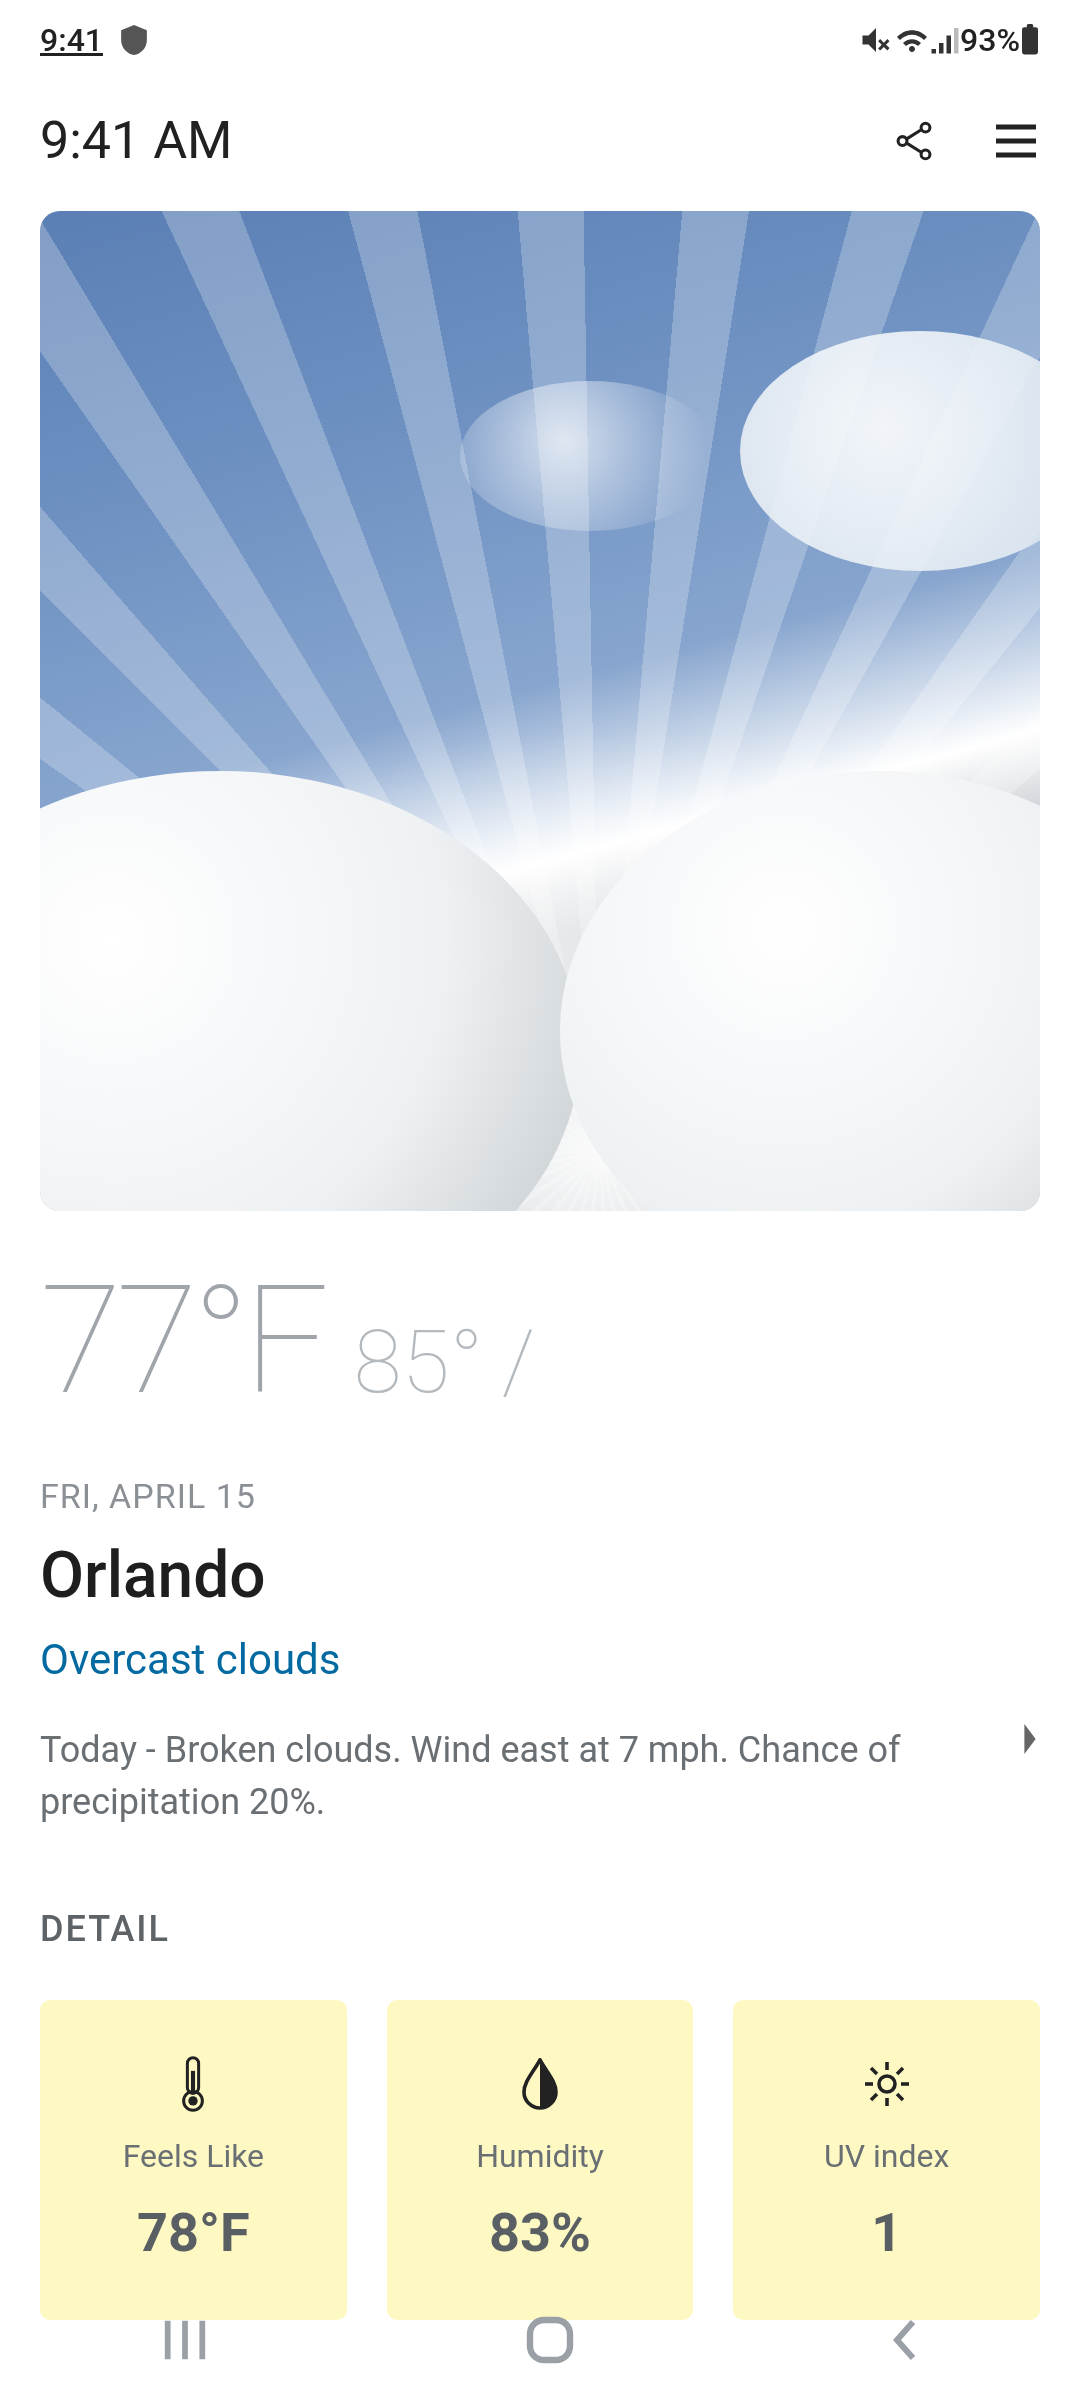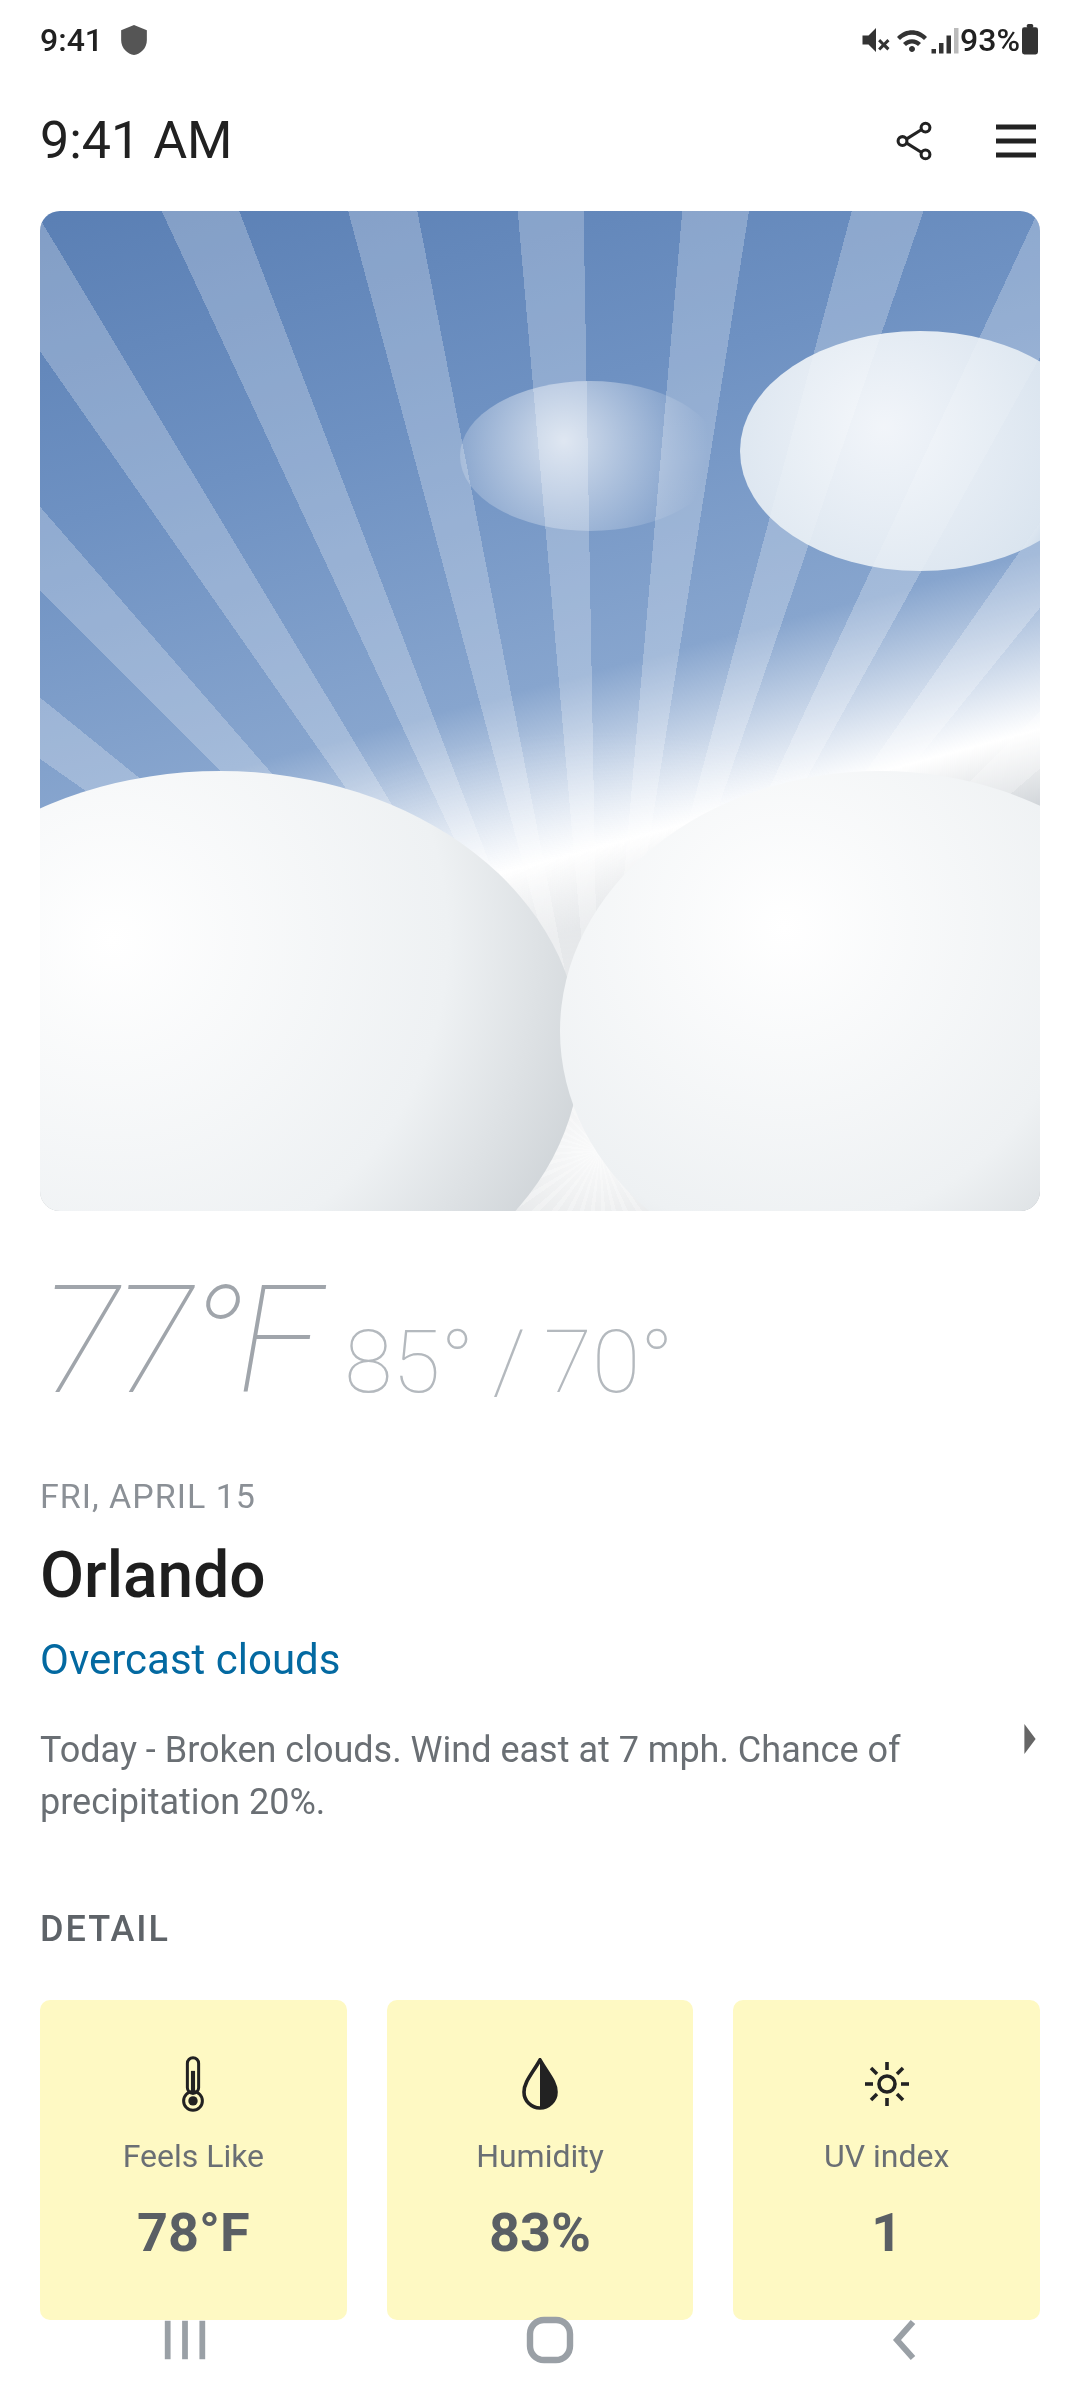--- a/index.html
+++ b/index.html
@@ -13,21 +13,21 @@
     }
     .status-bar {
       height: 80px;
       display: flex;
       justify-content: space-between;
       align-items: center;
       padding: 0 40px;
       font-size: 32px;
       font-weight: 500;
     }
-    .status-left { display: flex; align-items: center; gap: 18px; }
+    .status-left { display: flex; align-items: center; gap: 18px; text-decoration: underline; }
     .status-right { display: flex; align-items: center; gap: 0; }
     .app-header {
       display: flex;
       justify-content: space-between;
       align-items: center;
       padding: 30px 40px 40px 40px;
     }
     .app-time { font-size: 52px; font-weight: 400; }
     .header-actions { display: flex; gap: 55px; align-items: center; }
     .weather-img {
@@ -49,21 +49,21 @@
     .rays { position:absolute; left:0; top:0; width:100%; height:100%;
       background: repeating-conic-gradient(from -25deg at 56% 94%, rgba(255,255,255,0.28) 0deg 4deg, rgba(255,255,255,0) 4deg 10deg);
       mix-blend-mode: screen; opacity:0.85; }
 
     .temp-row {
       display: flex;
       align-items: baseline;
       padding: 55px 40px 0 40px;
       gap: 30px;
     }
-    .temp-main { font-size: 150px; font-weight: 100; color: #a0a5ab; letter-spacing: -6px; line-height:1;font-style:italic; }
+    .temp-main { font-size: 150px; font-weight: 100; color: #a0a5ab; letter-spacing: -6px; line-height:1; }
     .temp-hi  { font-size: 88px; font-weight: 100; color: #b4b9be; }
     .temp-sep { font-size: 88px; font-weight: 100; color: #b4b9be; margin: 0 -12px;}
     .temp-lo  { font-size: 88px; font-weight: 100; color: #b4b9be; }
     .date-line { font-size: 34px; color: #8b9096; padding: 60px 40px 0 40px; letter-spacing: 1px; }
     .city { font-size: 64px; font-weight: 500; color: #1e1e1e; padding: 22px 40px 0 40px; }
     .cond { font-size: 42px; color: #0369a1; padding: 22px 40px 0 40px; }
     .forecast-row { display:flex; align-items:flex-start; justify-content:space-between; padding: 40px 40px 0 40px; gap:30px;}
     .forecast { font-size: 36px; color: #6a6f74; line-height:1.45; flex:1;}
     .detail-heading { font-size: 36px; letter-spacing: 2px; color: #5e6368; padding: 80px 40px 0 40px; font-weight:500;}
     .cards {
@@ -148,21 +148,20 @@
   <div class="cloud-blob cb3"></div>
   <div class="cloud-blob cb4"></div>
   <div class="cloud-blob cb1"></div>
   <div class="cloud-blob cb2"></div>
 </div>
 
 <div class="temp-row">
   <span class="temp-main">77°F</span>
   <span class="temp-hi">85°</span>
   <span class="temp-sep">/</span>
-  <span class="temp-lo">70°</span>
 </div>
 
 <div class="date-line">FRI, APRIL 15</div>
 <div class="city">Orlando</div>
 <div class="cond">Overcast clouds</div>
 
 <div class="forecast-row">
   <div class="forecast">Today - Broken clouds. Wind east at 7 mph. Chance of precipitation 20%.</div>
   <svg width="20" height="30" viewBox="0 0 10 16">
       <path fill="#666" d="M2 0l6 8-6 8V0z"></path>

